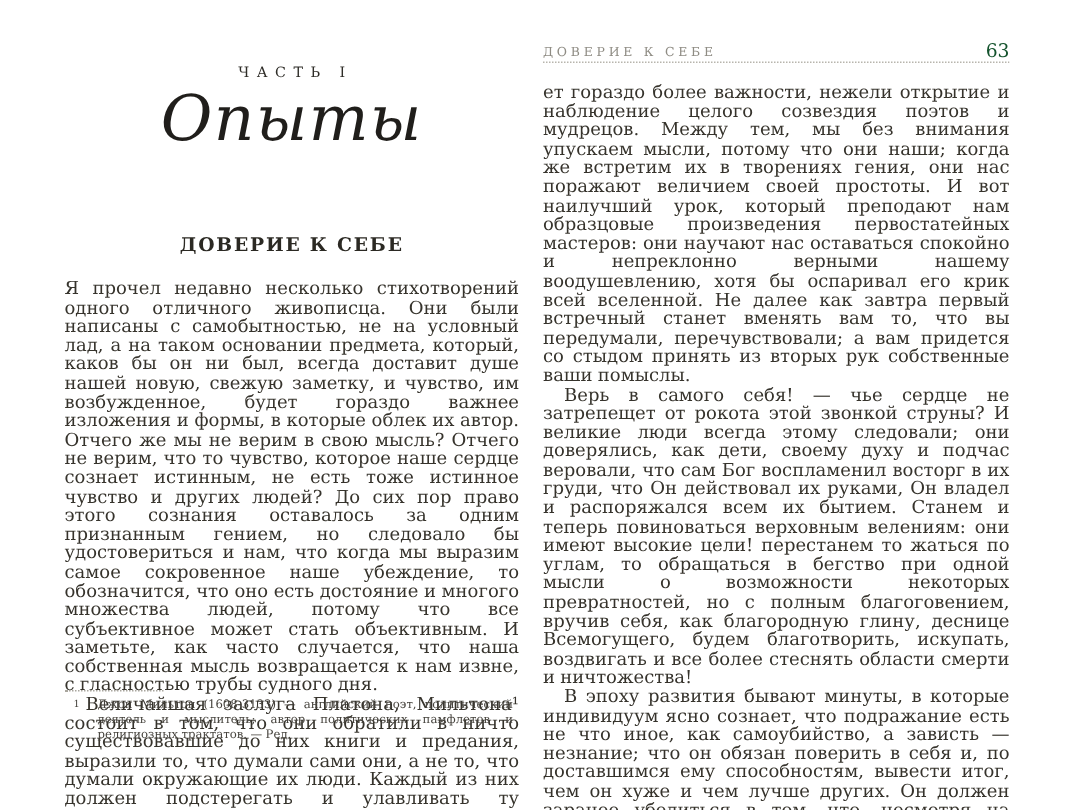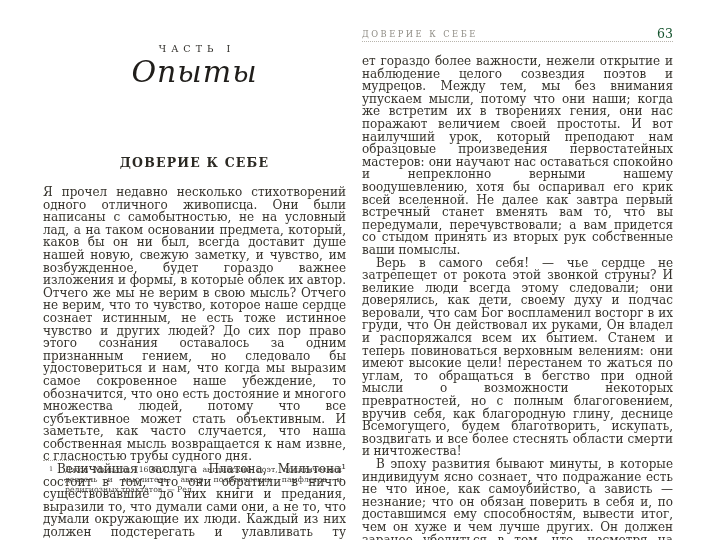--- a/index.html
+++ b/index.html
@@ -10,21 +10,21 @@
   .page{position:absolute;top:0;bottom:0;overflow:hidden;}
   #page-left{left:43px;width:303px;}
   #page-right{left:362px;width:311px;}
 
   .part-label{
     position:absolute;top:43px;left:0;right:0;text-align:center;
     font-size:9.5px;letter-spacing:5px;color:#2f2d28;text-indent:5px;
   }
   .book-title{
     position:absolute;top:54px;left:0;right:0;text-align:center;
-    font-style:italic;font-size:30px;color:#201e1b;letter-spacing:1px;
+    font-style:italic;font-size:42px;color:#201e1b;letter-spacing:1px;
   }
   .chapter-heading{
     position:absolute;top:155px;left:0;right:0;text-align:center;
     font-size:12.5px;font-weight:bold;letter-spacing:1.2px;color:#2b2923;
   }
   .body-block{position:absolute;left:0;right:0;}
   #page-left .body-block{top:186px;}
   #page-right .body-block{top:55px;}
   .body-block p{
     margin:0;font-size:12px;line-height:12.6px;text-align:justify;

